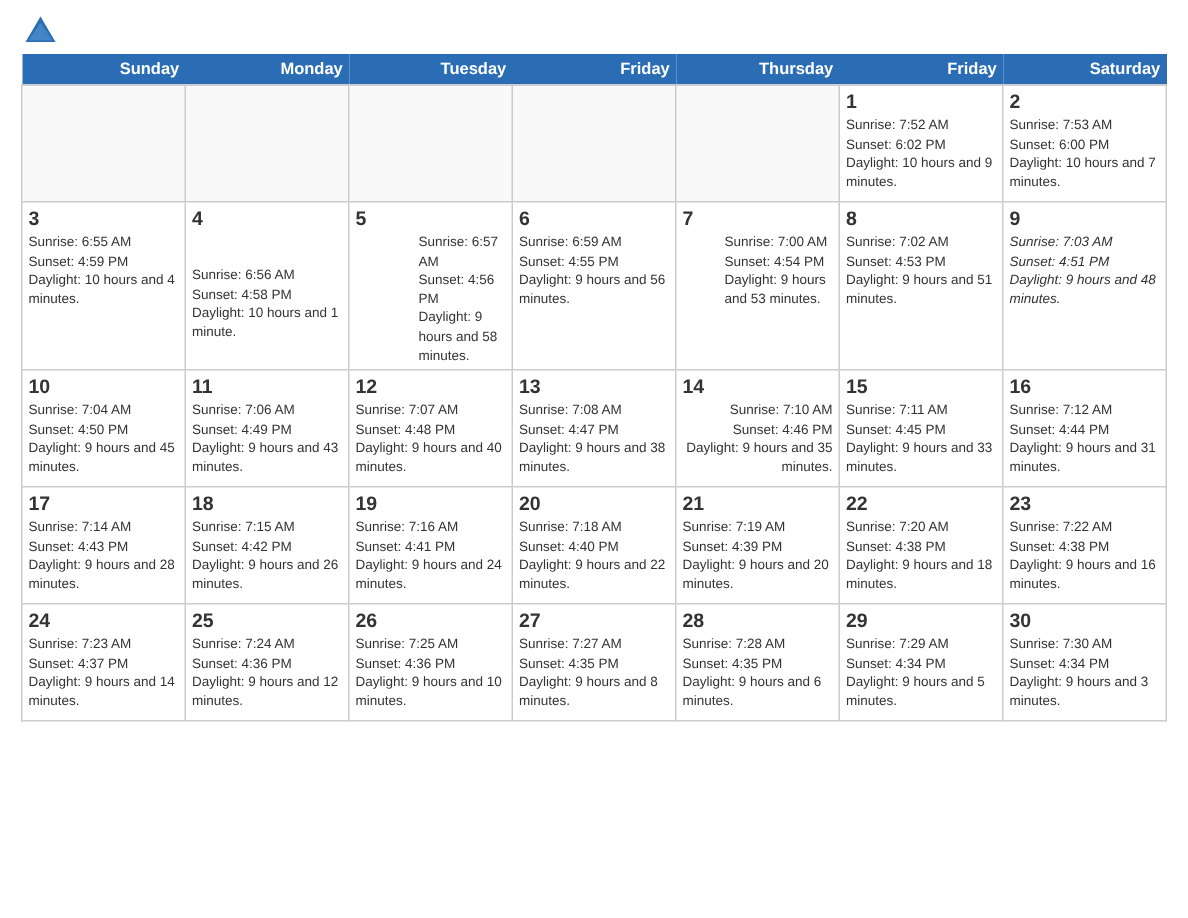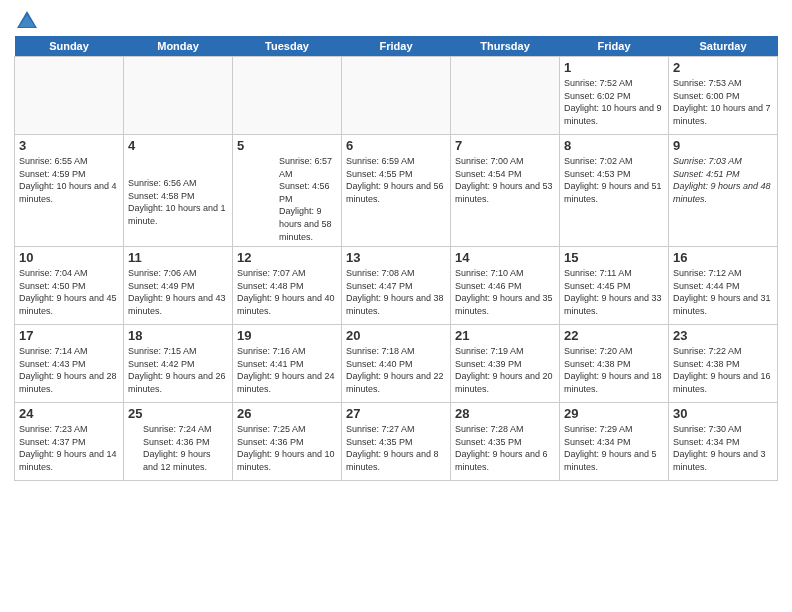--- a/index.html
+++ b/index.html
@@ -41,21 +41,21 @@
     table {
       width: 100%;
       border-collapse: collapse;
       table-layout: fixed;
     }
     th {
       background-color: #2a6db5;
       color: #fff;
       font-size: 11px;
       padding: 4px 4px;
-      text-align: center;
+      text-align: right;
       font-weight: bold;
     }
     td {
       border: 1px solid #ccc;
       vertical-align: top;
       padding: 3px 4px;
       font-size: 9.5px;
       color: #333;
       height: 78px;
       background: #fff;
@@ -152,21 +152,21 @@
 Daylight: 9 hours and 58 minutes.</div>
           </td>
           <td>
             <span class="day-num">6</span>
             <div class="day-info" style="white-space: pre-wrap;">Sunrise: 6:59 AM
 Sunset: 4:55 PM
 Daylight: 9 hours and 56 minutes.</div>
           </td>
           <td>
             <span class="day-num">7</span>
-            <div class="day-info" style="white-space: pre-wrap;">Sunrise: 7:00 AM
+            <div class="day-info" style="white-space: pre-wrap; margin-left: 28px;">Sunrise: 7:00 AM
 Sunset: 4:54 PM
 Daylight: 9 hours and 53 minutes.</div>
           </td>
           <td>
             <span class="day-num">8</span>
             <div class="day-info" style="white-space: pre-wrap;">Sunrise: 7:02 AM
 Sunset: 4:53 PM
 Daylight: 9 hours and 51 minutes.</div>
           </td>
           <td>
@@ -196,21 +196,21 @@
 Daylight: 9 hours and 40 minutes.</div>
           </td>
           <td>
             <span class="day-num">13</span>
             <div class="day-info" style="white-space: pre-wrap;">Sunrise: 7:08 AM
 Sunset: 4:47 PM
 Daylight: 9 hours and 38 minutes.</div>
           </td>
           <td>
             <span class="day-num">14</span>
-            <div class="day-info" style="white-space: pre-wrap;">Sunrise: 7:10 AM
+            <div class="day-info" style="white-space: pre-wrap; text-align: right;">Sunrise: 7:10 AM
 Sunset: 4:46 PM
 Daylight: 9 hours and 35 minutes.</div>
           </td>
           <td>
             <span class="day-num">15</span>
             <div class="day-info" style="white-space: pre-wrap;">Sunrise: 7:11 AM
 Sunset: 4:45 PM
 Daylight: 9 hours and 33 minutes.</div>
           </td>
           <td>
@@ -266,21 +266,21 @@
         </tr>
         <tr>
           <td>
             <span class="day-num">24</span>
             <div class="day-info" style="white-space: pre-wrap;">Sunrise: 7:23 AM
 Sunset: 4:37 PM
 Daylight: 9 hours and 14 minutes.</div>
           </td>
           <td>
             <span class="day-num">25</span>
-            <div class="day-info" style="white-space: pre-wrap; margin-left: 15px;">Sunrise: 7:24 AM
+            <div class="day-info" style="white-space: pre-wrap;">Sunrise: 7:24 AM
 Sunset: 4:36 PM
 Daylight: 9 hours and 12 minutes.</div>
           </td>
           <td>
             <span class="day-num">26</span>
             <div class="day-info" style="white-space: pre-wrap;">Sunrise: 7:25 AM
 Sunset: 4:36 PM
 Daylight: 9 hours and 10 minutes.</div>
           </td>
           <td>

